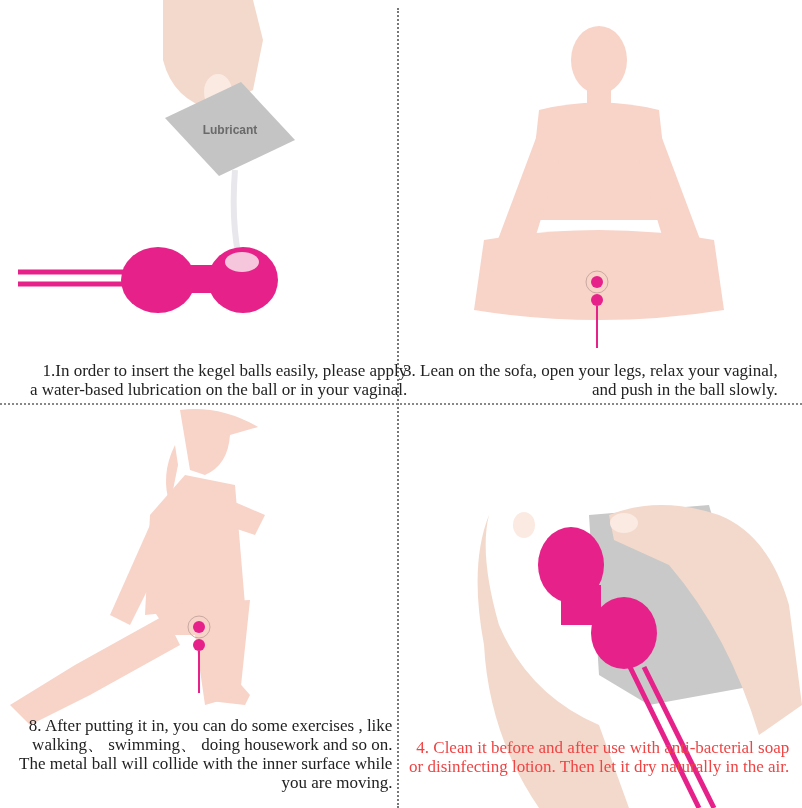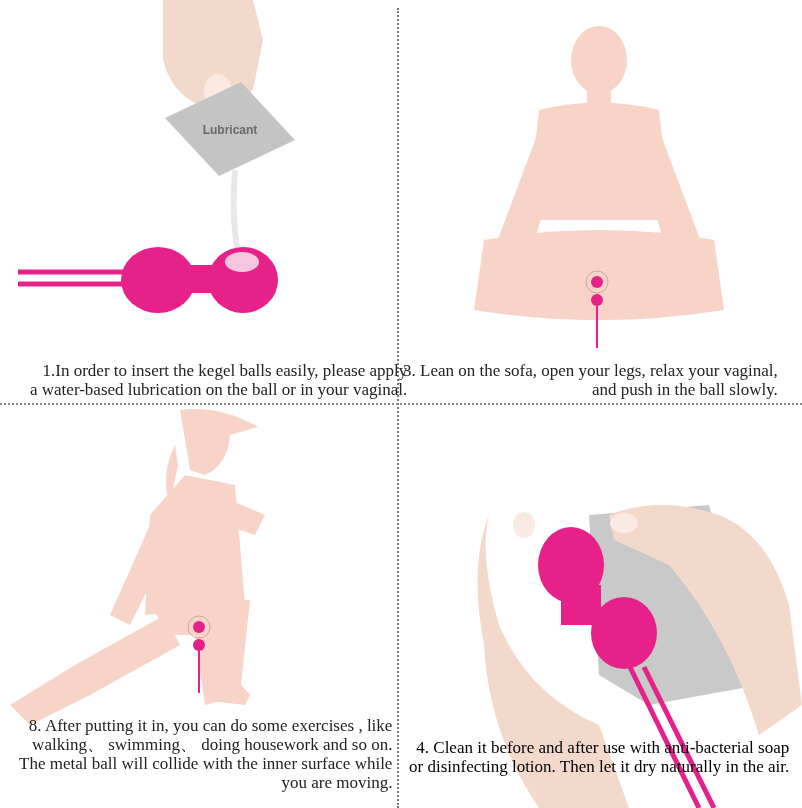--- a/index.html
+++ b/index.html
@@ -11,21 +11,21 @@
            border-top: 2px dotted #888; }
   .panel { position: absolute; overflow: hidden; }
   .p1 { left: 0; top: 0; width: 396px; height: 402px; margin-left: 13px; }
   .p2 { left: 399px; top: 0; width: 403px; height: 402px; }
   .p3 { left: 0; top: 405px; width: 396px; height: 403px; }
   .p4 { left: 399px; top: 405px; width: 403px; height: 403px; }
   .cap { position: absolute; font-size: 17px; line-height: 19px; white-space: pre-line; text-align: right; }
   .p1 .cap { left: 17px; top: 361px; }
   .p2 .cap { left: 4px; top: 361px; }
   .p3 .cap { left: 19px; top: 311px; }
-  .p4 .cap { left: 10px; top: 333px; color: #000000; }
+  .p4 .cap { left: 10px; top: 333px; color: #ef4444; }
   svg { position: absolute; left: 0; top: 0; }
 </style>
 </head>
 <body>
 
 <div class="vline"></div>
 <div class="hline"></div>
 
 <div class="panel p1">
   <svg width="396" height="360">

